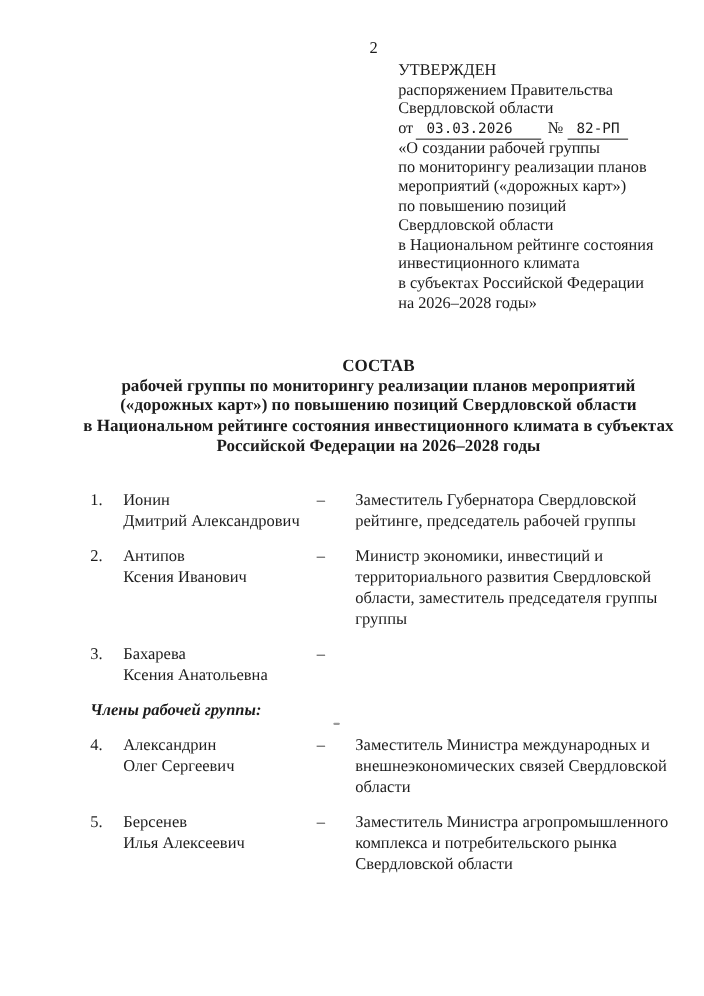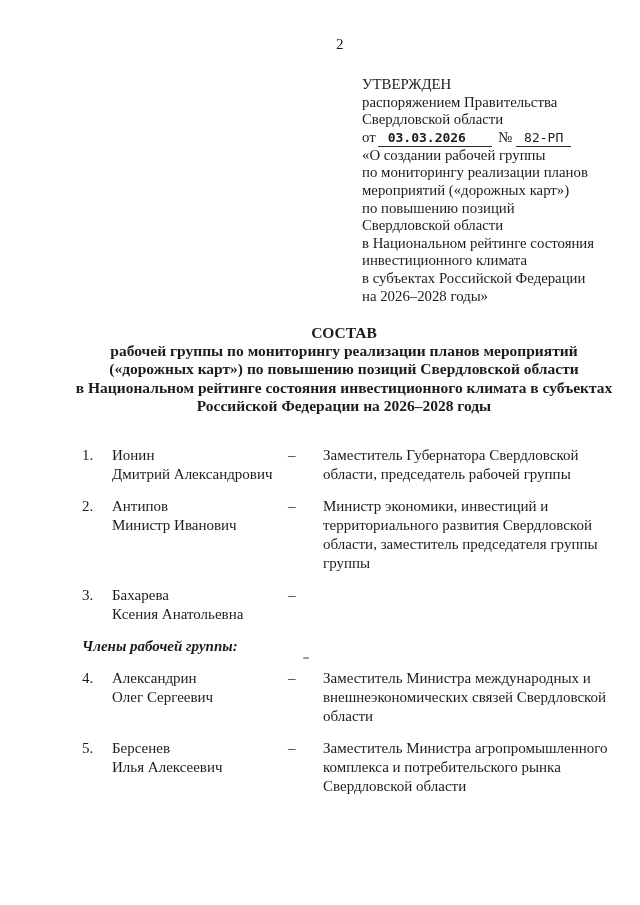--- a/index.html
+++ b/index.html
@@ -15,34 +15,34 @@
     width: 640px; height: 905px;
     background: #ffffff;
   }
   
   .page-number {
     position: absolute; left: 336px; top: 36px;
     font-size: 15px;
   }
   
   .approval {
-    position: absolute; left: 362px; top: 76px; width: 262px;
+    position: absolute; left: 362px; top: 56px; width: 262px;
     font-size: 14.8px; line-height: 17.6px;
   }
   .approval .lines { white-space: pre-line; }
   .approval .date-line { white-space: nowrap; }
   .fill-field {
     display: inline-block;
     border-bottom: 1px solid #2a2a2a;
     font-family: "DejaVu Sans Mono", "Liberation Mono", monospace;
     font-size: 13px;
     line-height: 15px;
     text-align: center;
   }
-  .fill-date { padding: 0 26px 1px 10px; margin-left: 2px; margin-right: 6px; font-weight: bold; }
+  .fill-date { padding: 0 26px 1px 10px; margin-left: 2px; margin-right: 6px; }
   .fill-num  { padding: 0 8px 1px 8px;  margin-left: 4px; }
   
   .doc-title {
     position: absolute; left: 36px; top: 324px; width: 616px;
     font-size: 15.5px; font-weight: bold;
     line-height: 18.2px; text-align: center;
     white-space: pre-line;
   }
   
   .roster {
@@ -97,26 +97,26 @@
 Российской Федерации на 2026–2028 годы</div>
 
   <div class="roster">
     <div id="roster-top">
         <div class="entry">
     <span class="num">1.</span>
     <span class="name">Ионин
 Дмитрий Александрович</span>
     <span class="dash">–</span>
     <span class="pos">Заместитель Губернатора Свердловской
-области, председатель рабочей группы</span>
+рейтинге, председатель рабочей группы</span>
   </div>
         <div class="entry">
     <span class="num">2.</span>
     <span class="name">Антипов
-Министр Иванович</span>
+Ксения Иванович</span>
     <span class="dash">–</span>
     <span class="pos">Министр экономики, инвестиций и
 территориального развития Свердловской
 области, заместитель председателя группы
 группы</span>
   </div>
         <div class="entry">
     <span class="num">3.</span>
     <span class="name">Бахарева
 Ксения Анатольевна</span>

